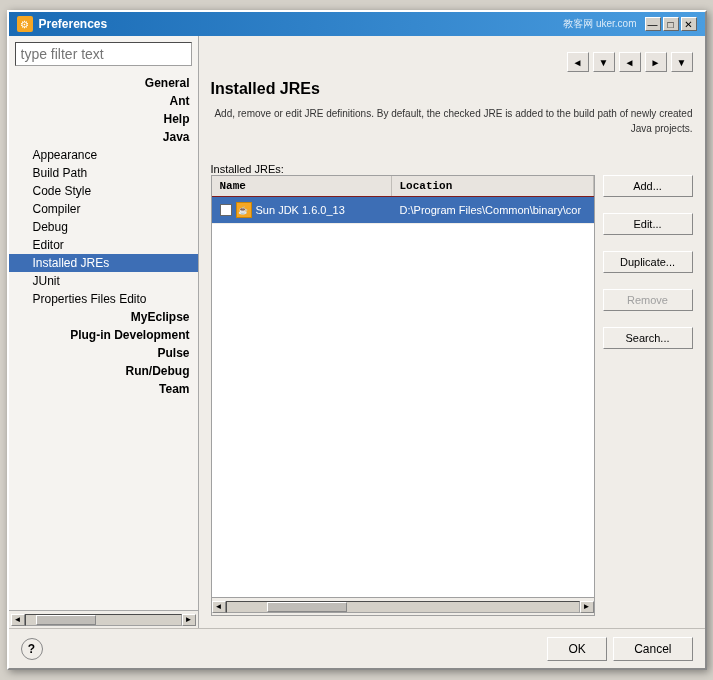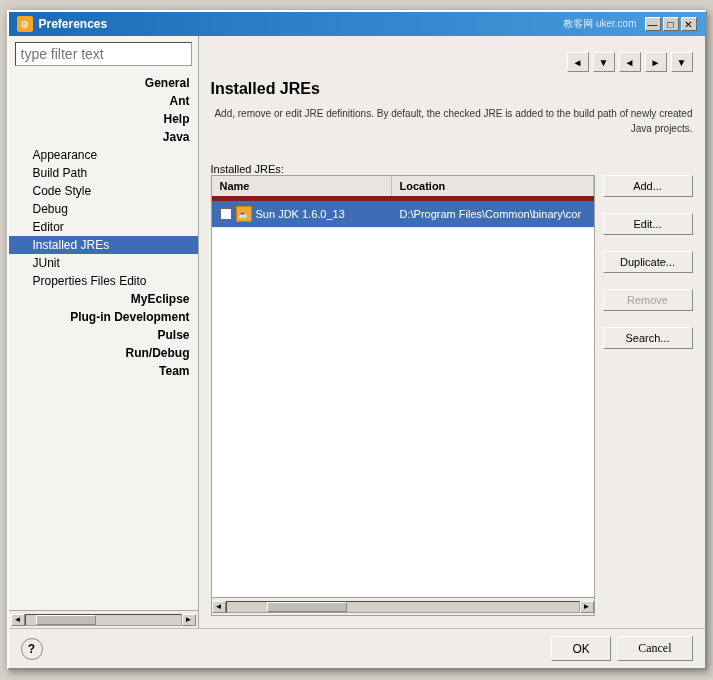--- a/index.html
+++ b/index.html
@@ -190,22 +190,23 @@
       flex: 1;
       border: 1px solid #a0a0a0;
       background: white;
       display: flex;
       flex-direction: column;
       overflow: hidden;
     }
     .table-header {
       display: flex;
       background: #e8e4df;
-      border-bottom: 5px solid #7f1d1d;
-      flex-shrink: 0;
+      border-bottom: 1px solid #7f1d1d;
+      flex-shrink: 0;
+      font-family: Liberation Mono, monospace;
     }
     .table-header-cell {
       padding: 4px 8px;
       font-size: 11px;
       font-weight: bold;
       border-right: 1px solid #c0bdb8;
       flex-shrink: 0;
     }
     .table-header-cell.name-col {
       width: 180px;
@@ -345,21 +346,20 @@
     .cancel-btn {
       padding: 4px 20px;
       background: #f0ede8;
       border: 1px solid #888;
       border-top-color: #fff;
       border-left-color: #fff;
       font-size: 12px;
       cursor: pointer;
       min-width: 60px;
       text-align: center;
-      font-family: Liberation Serif, serif;
     }
     .title-bar-right-text {
       font-size: 10px;
       color: rgba(255,255,255,0.8);
     }
     .nav-btn {
       width: 22px;
       height: 20px;
       background: #e8e4df;
       border: 1px solid #888;
@@ -398,20 +398,21 @@
       <input class="filter-input" type="text" placeholder="type filter text" style="">
       <div class="tree">
 
       <div class="tree-item level0">General</div>
           <div class="tree-item level0">Ant</div>
           <div class="tree-item level0">Help</div>
           <div class="tree-item level0">Java</div>
           <div class="tree-item level1">Appearance</div>
           <div class="tree-item level1">Build Path</div>
           <div class="tree-item level1">Code Style</div>
+          <div class="tree-item level1">Compiler</div>
           <div class="tree-item level1">Debug</div>
           <div class="tree-item level1">Editor</div>
           <div class="tree-item level1 selected">Installed JREs</div>
           <div class="tree-item level1">JUnit</div>
           <div class="tree-item level1">Properties Files Edito</div>
           <div class="tree-item level0">MyEclipse</div>
           <div class="tree-item level0">Plug-in Development</div>
           <div class="tree-item level0">Pulse</div>
           <div class="tree-item level0">Run/Debug</div>
           <div class="tree-item level0">Team</div>

